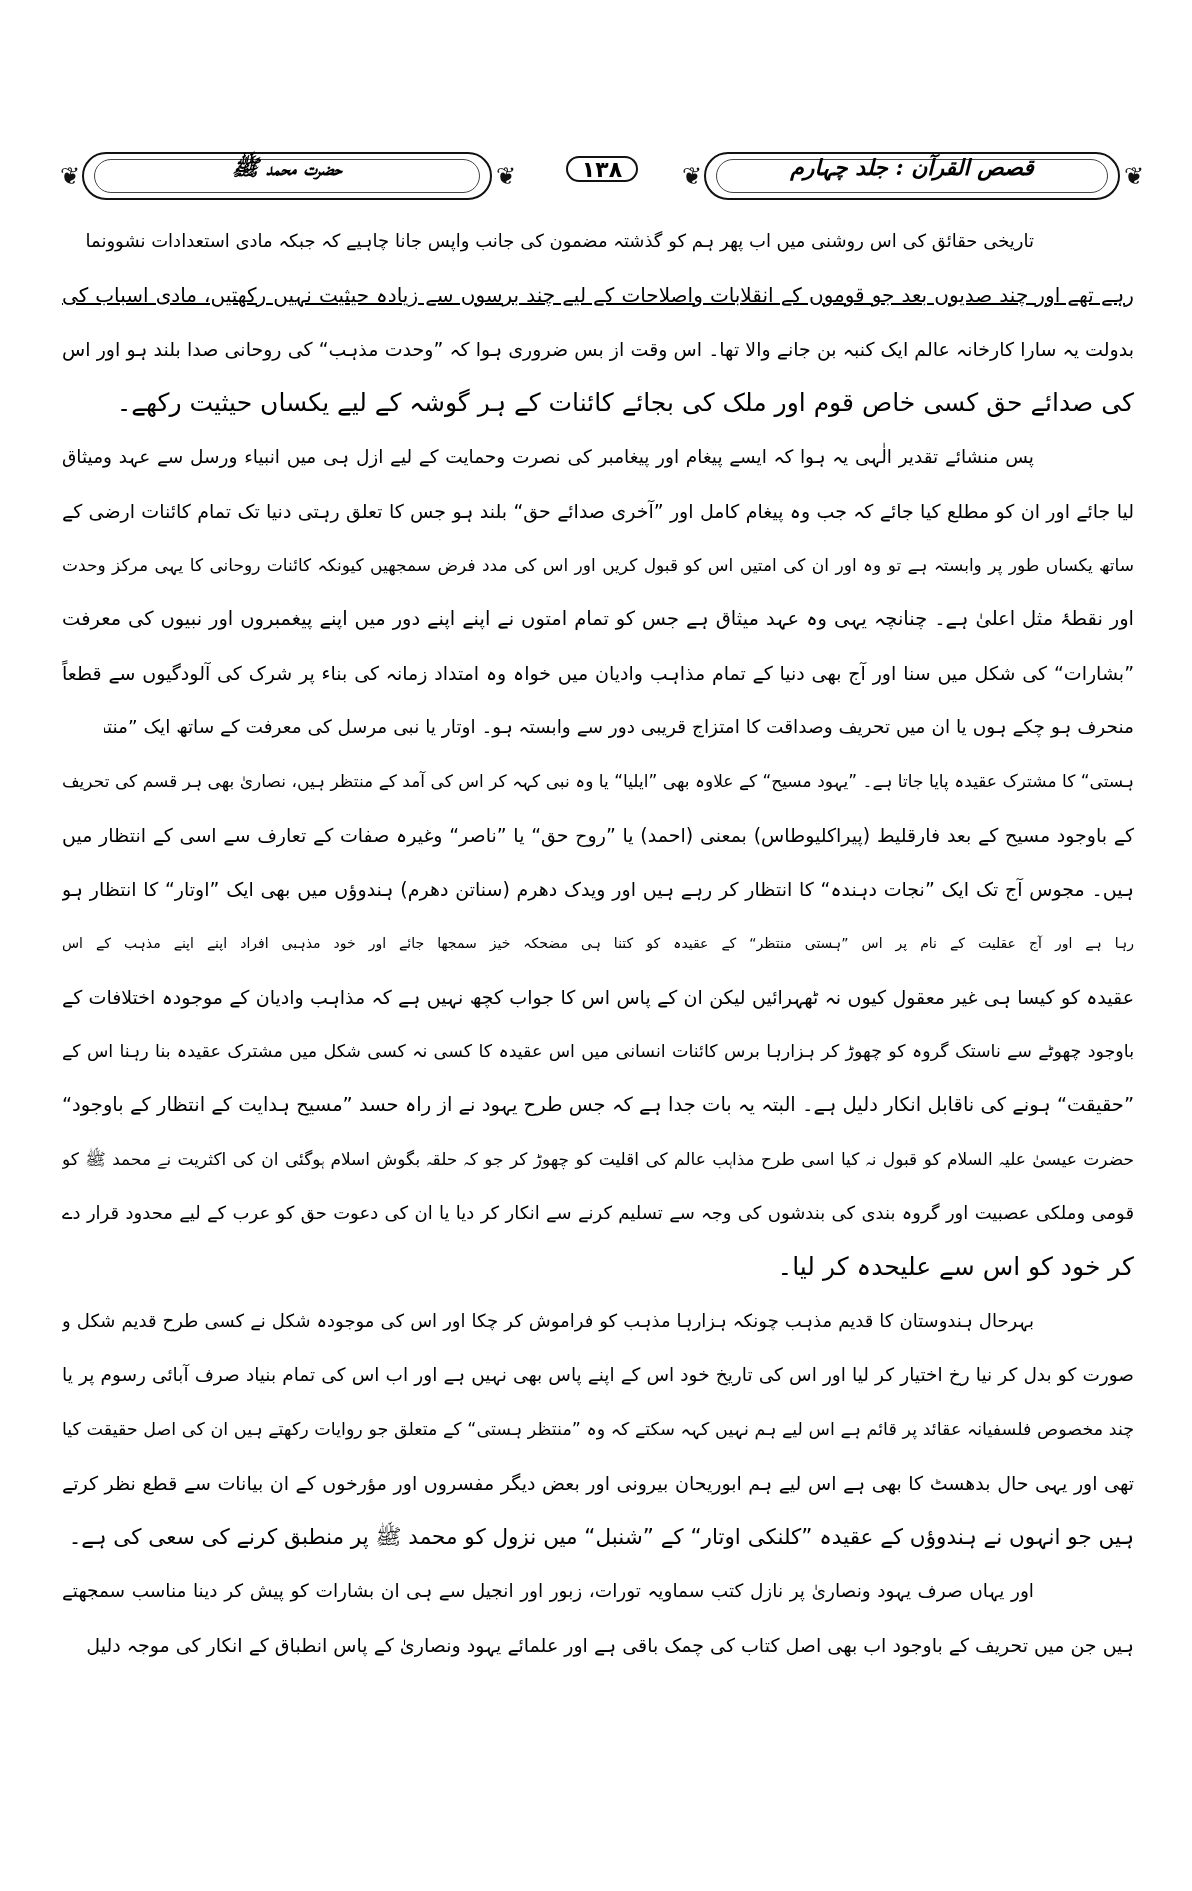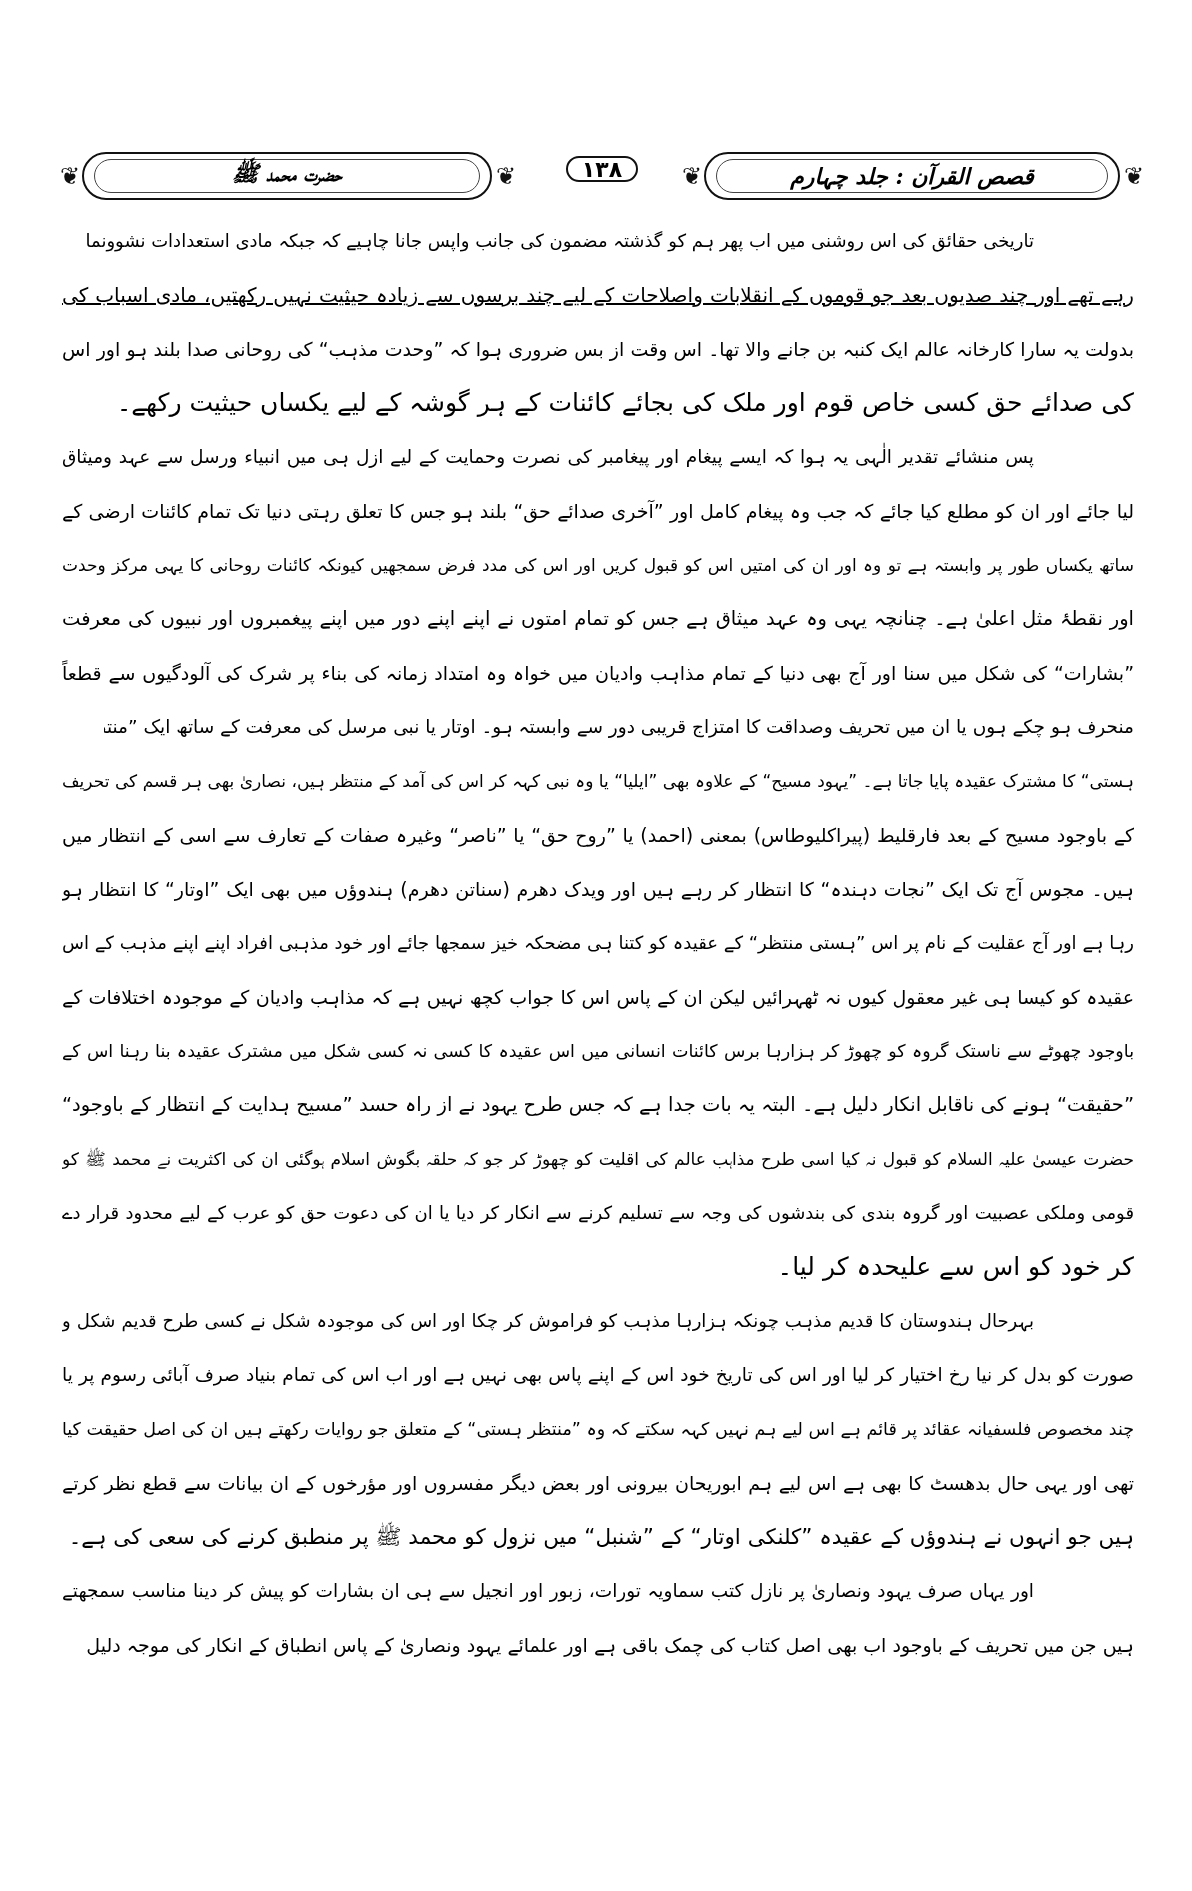--- a/index.html
+++ b/index.html
@@ -23,21 +23,21 @@
     height: 62px;
   }
   .cartouche {
     position: absolute;
     top: 6px;
     height: 48px;
     border: 2.5px solid #111;
     border-radius: 26px;
     box-sizing: border-box;
     display: flex;
-    align-items: center;
+    align-items: flex-start;
     justify-content: center;
     direction: rtl;
   }
   .cartouche::before {
     content: "";
     position: absolute;
     inset: 5px 10px;
     border: 1px solid #444;
     border-radius: 20px;
   }
@@ -132,21 +132,21 @@
     <div>
       <span class="line indent" style="font-size: 18.5px;">پس منشائے تقدیر الٰہی یہ ہوا کہ ایسے پیغام اور پیغامبر کی نصرت وحمایت کے لیے ازل ہی میں انبیاء ورسل سے عہد ومیثاق</span>
       <span class="line" style="font-size: 19px;">لیا جائے اور ان کو مطلع کیا جائے کہ جب وہ پیغام کامل اور ”آخری صدائے حق“ بلند ہو جس کا تعلق رہتی دنیا تک تمام کائنات ارضی کے</span>
       <span class="line" style="font-size: 17px;">ساتھ یکساں طور پر وابستہ ہے تو وہ اور ان کی امتیں اس کو قبول کریں اور اس کی مدد فرض سمجھیں کیونکہ کائنات روحانی کا یہی مرکز وحدت</span>
       <span class="line" style="font-size: 19.5px;">اور نقطۂ مثل اعلیٰ ہے۔ چنانچہ یہی وہ عہد میثاق ہے جس کو تمام امتوں نے اپنے اپنے دور میں اپنے پیغمبروں اور نبیوں کی معرفت</span>
       <span class="line" style="font-size: 19px;">”بشارات“ کی شکل میں سنا اور آج بھی دنیا کے تمام مذاہب وادیان میں خواہ وہ امتداد زمانہ کی بناء پر شرک کی آلودگیوں سے قطعاً</span>
       <span class="line" style="font-size: 18.5px; margin-left: 42px;">منحرف ہو چکے ہوں یا ان میں تحریف وصداقت کا امتزاج قریبی دور سے وابستہ ہو۔ اوتار یا نبی مرسل کی معرفت کے ساتھ ایک ”منتظر</span>
       <span class="line" style="font-size: 17px;">ہستی“ کا مشترک عقیدہ پایا جاتا ہے۔ ”یہود مسیح“ کے علاوہ بھی ”ایلیا“ یا وہ نبی کہہ کر اس کی آمد کے منتظر ہیں، نصاریٰ بھی ہر قسم کی تحریف</span>
       <span class="line" style="font-size: 19px;">کے باوجود مسیح کے بعد فارقلیط (پیراکلیوطاس) بمعنی (احمد) یا ”روح حق“ یا ”ناصر“ وغیرہ صفات کے تعارف سے اسی کے انتظار میں</span>
       <span class="line" style="font-size: 19px;">ہیں۔ مجوس آج تک ایک ”نجات دہندہ“ کا انتظار کر رہے ہیں اور ویدک دھرم (سناتن دھرم) ہندوؤں میں بھی ایک ”اوتار“ کا انتظار ہو</span>
-      <span class="line" style="font-size: 18px;">رہا ہے اور آج عقلیت کے نام پر اس ”ہستی منتظر“ کے عقیدہ کو کتنا ہی مضحکہ خیز سمجھا جائے اور خود مذہبی افراد اپنے اپنے مذہب کے اس</span>
+      <span class="line" style="font-size: 14px;">رہا ہے اور آج عقلیت کے نام پر اس ”ہستی منتظر“ کے عقیدہ کو کتنا ہی مضحکہ خیز سمجھا جائے اور خود مذہبی افراد اپنے اپنے مذہب کے اس</span>
       <span class="line" style="font-size: 19px;">عقیدہ کو کیسا ہی غیر معقول کیوں نہ ٹھہرائیں لیکن ان کے پاس اس کا جواب کچھ نہیں ہے کہ مذاہب وادیان کے موجودہ اختلافات کے</span>
       <span class="line" style="font-size: 17.5px;">باوجود چھوٹے سے ناستک گروہ کو چھوڑ کر ہزارہا برس کائنات انسانی میں اس عقیدہ کا کسی نہ کسی شکل میں مشترک عقیدہ بنا رہنا اس کے</span>
       <span class="line" style="font-size: 19.5px;">”حقیقت“ ہونے کی ناقابل انکار دلیل ہے۔ البتہ یہ بات جدا ہے کہ جس طرح یہود نے از راہ حسد ”مسیح ہدایت کے انتظار کے باوجود“</span>
       <span class="line" style="font-size: 17px;">حضرت عیسیٰ علیہ السلام کو قبول نہ کیا اسی طرح مذاہب عالم کی اقلیت کو چھوڑ کر جو کہ حلقہ بگوش اسلام ہوگئی ان کی اکثریت نے محمد ﷺ کو</span>
       <span class="line" style="font-size: 18px;">قومی وملکی عصبیت اور گروہ بندی کی بندشوں کی وجہ سے تسلیم کرنے سے انکار کر دیا یا ان کی دعوت حق کو عرب کے لیے محدود قرار دے</span>
       <span class="line last">کر خود کو اس سے علیحدہ کر لیا۔</span>
     </div>
     <div>
       <span class="line indent" style="font-size: 18px;">بہرحال ہندوستان کا قدیم مذہب چونکہ ہزارہا مذہب کو فراموش کر چکا اور اس کی موجودہ شکل نے کسی طرح قدیم شکل و</span>
       <span class="line" style="font-size: 18.5px;">صورت کو بدل کر نیا رخ اختیار کر لیا اور اس کی تاریخ خود اس کے اپنے پاس بھی نہیں ہے اور اب اس کی تمام بنیاد صرف آبائی رسوم پر یا</span>

